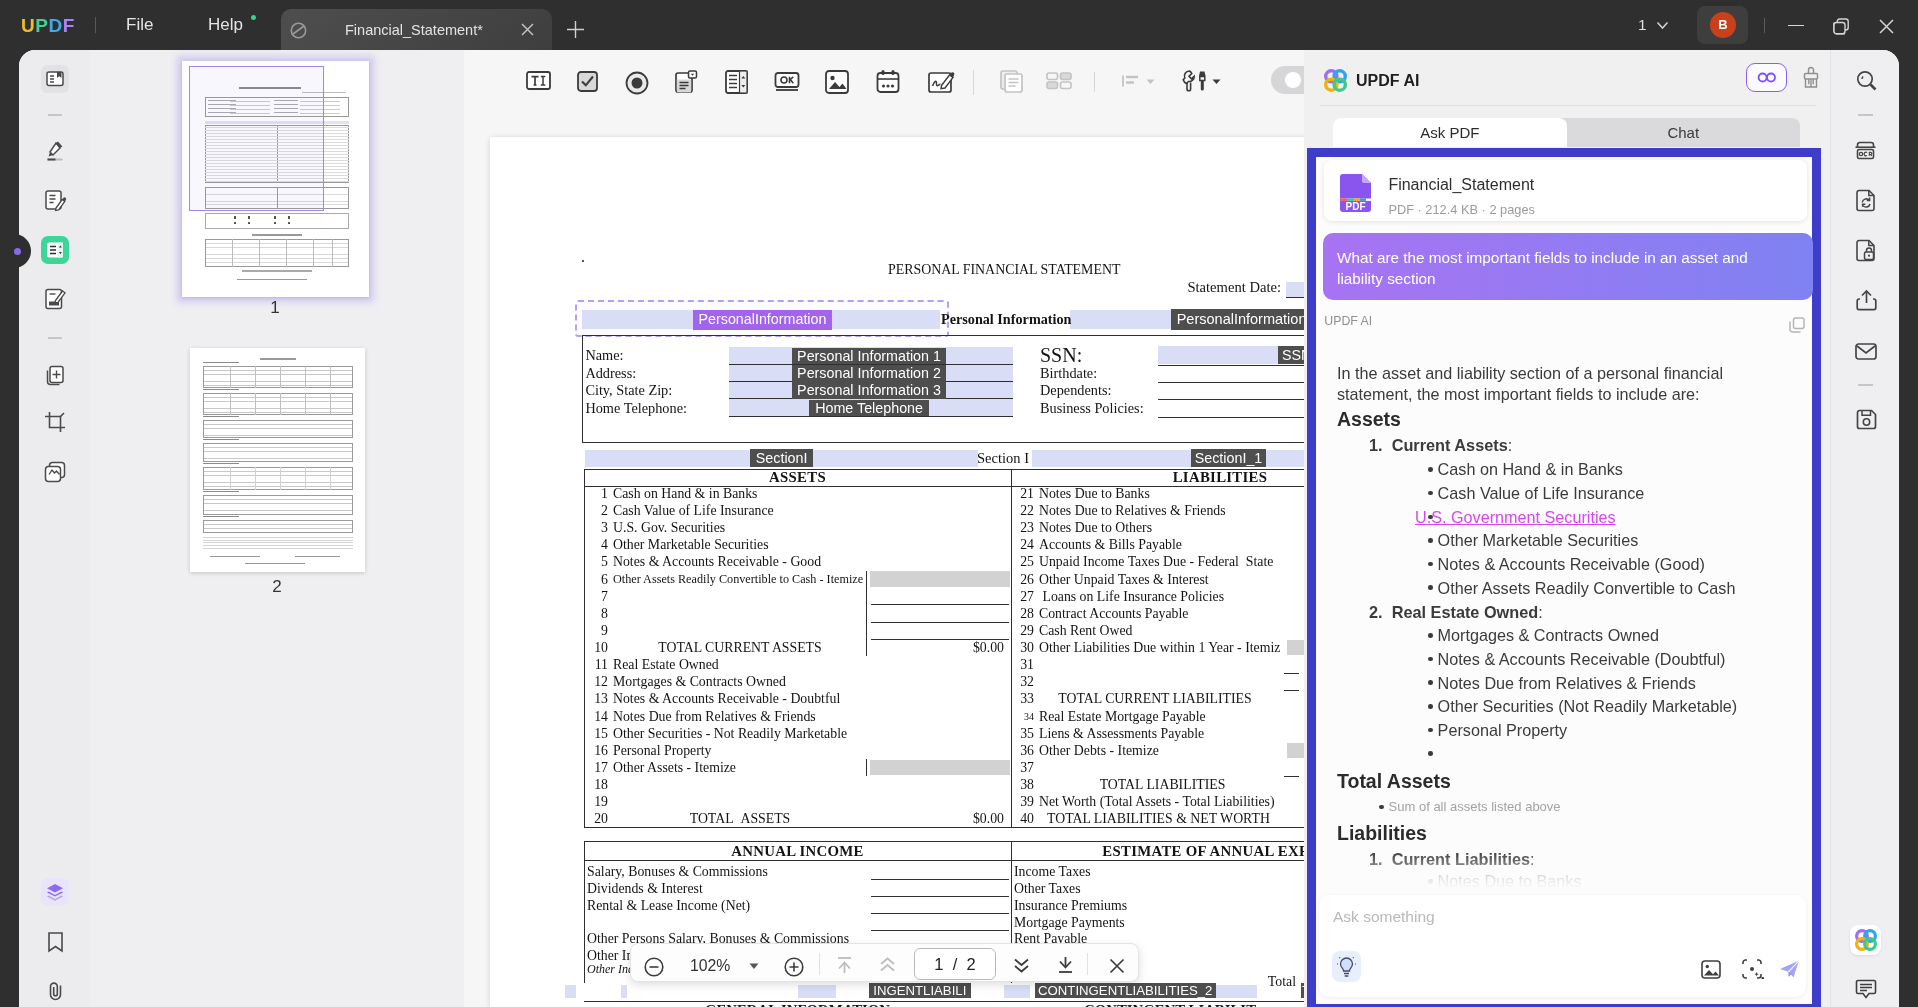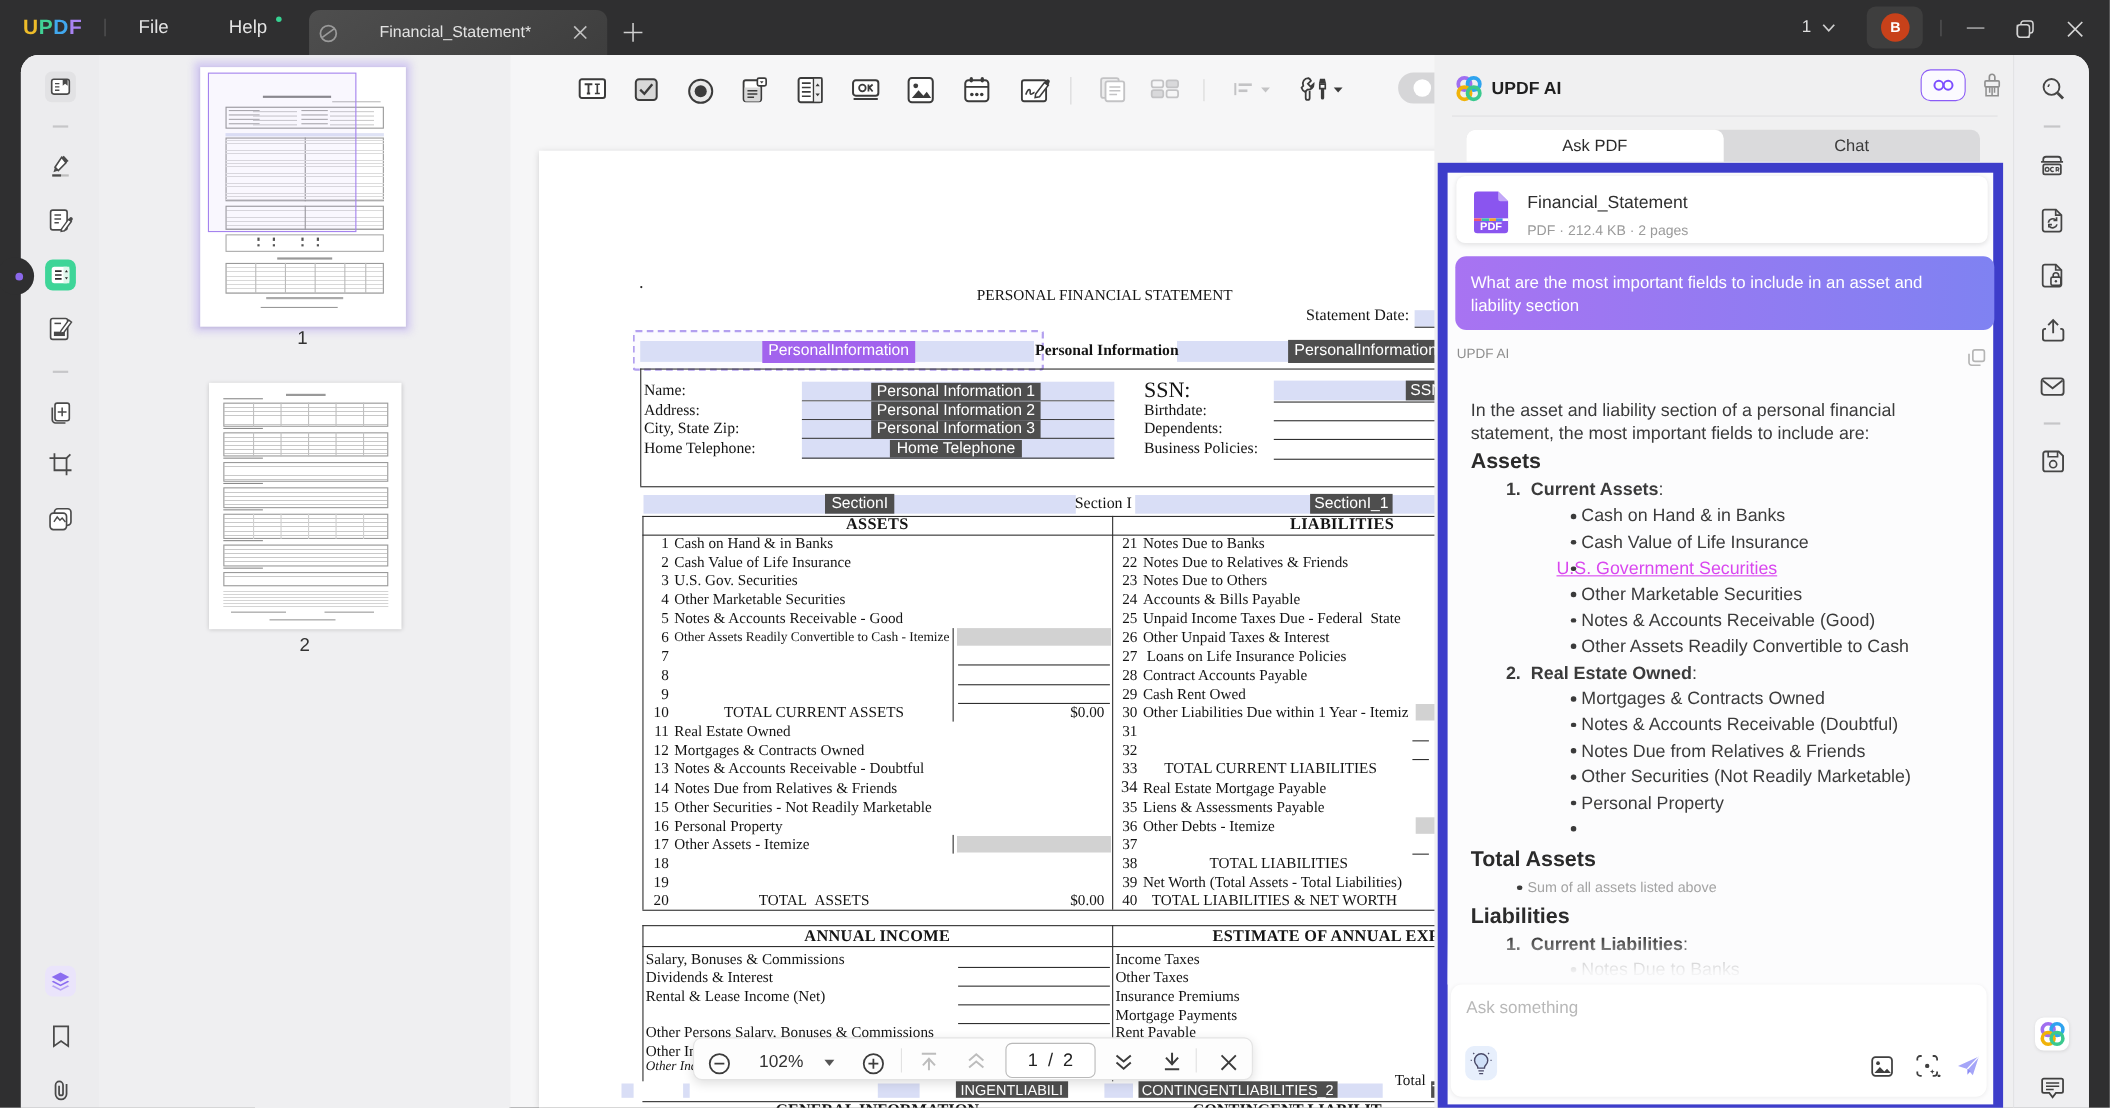--- a/index.html
+++ b/index.html
@@ -390,21 +390,21 @@
 <div class="ser" style="left:1012px;top:571.6px;width:22px;height:15px;line-height:15px;font-size:13.8px;text-align:right;">26</div>
 <div class="ser" style="left:1039px;top:571.6px;width:260px;height:15px;line-height:15px;font-size:13.8px;">Other Unpaid Taxes &amp; Interest</div>
 <div class="ser" style="left:1012px;top:588.72px;width:22px;height:15px;line-height:15px;font-size:13.8px;text-align:right;">27</div>
 <div class="ser" style="left:1039px;top:588.72px;width:260px;height:15px;line-height:15px;font-size:13.8px;">&nbsp;Loans on Life Insurance Policies</div>
 <div class="ser" style="left:1012px;top:605.84px;width:22px;height:15px;line-height:15px;font-size:13.8px;text-align:right;">28</div>
 <div class="ser" style="left:1039px;top:605.84px;width:260px;height:15px;line-height:15px;font-size:13.8px;">Contract Accounts Payable</div>
 <div class="ser" style="left:1012px;top:622.96px;width:22px;height:15px;line-height:15px;font-size:13.8px;text-align:right;">29</div>
 <div class="ser" style="left:1039px;top:622.96px;width:260px;height:15px;line-height:15px;font-size:13.8px;">Cash Rent Owed</div>
 <div class="ser" style="left:1012px;top:640.08px;width:22px;height:15px;line-height:15px;font-size:13.8px;text-align:right;">30</div>
 <div class="ser" style="left:1039px;top:640.08px;width:260px;height:15px;line-height:15px;font-size:13.8px;">Other Liabilities Due within 1 Year - Itemiz</div>
-<div class="ser" style="left:1012px;top:708.56px;width:22px;height:15px;line-height:15px;font-size:15px;text-align:right;">34</div>
+<div class="ser" style="left:1012px;top:708.56px;width:22px;height:15px;line-height:15px;font-size:10px;text-align:right;">34</div>
 <div class="ser" style="left:1039px;top:708.56px;width:260px;height:15px;line-height:15px;font-size:13.8px;">Real Estate Mortgage Payable</div>
 <div class="ser" style="left:1012px;top:725.6800000000001px;width:22px;height:15px;line-height:15px;font-size:13.8px;text-align:right;">35</div>
 <div class="ser" style="left:1039px;top:725.6800000000001px;width:260px;height:15px;line-height:15px;font-size:13.8px;">Liens &amp; Assessments Payable</div>
 <div class="ser" style="left:1012px;top:742.8px;width:22px;height:15px;line-height:15px;font-size:13.8px;text-align:right;">36</div>
 <div class="ser" style="left:1039px;top:742.8px;width:260px;height:15px;line-height:15px;font-size:13.8px;">Other Debts - Itemize</div>
 <div class="ser" style="left:1012px;top:794.1600000000001px;width:22px;height:15px;line-height:15px;font-size:13.8px;text-align:right;">39</div>
 <div class="ser" style="left:1039px;top:794.1600000000001px;width:260px;height:15px;line-height:15px;font-size:13.8px;">Net Worth (Total Assets - Total Liabilities)</div>
 <div class="gln" style="left:1287px;top:639.88px;width:23px;height:15.5px;"></div>
 <div class="gln" style="left:1287px;top:742.5999999999999px;width:23px;height:15.5px;"></div>
 <div class="ser" style="left:1012px;top:657.2px;width:22px;height:15px;line-height:15px;font-size:13.8px;text-align:right;">31</div>

